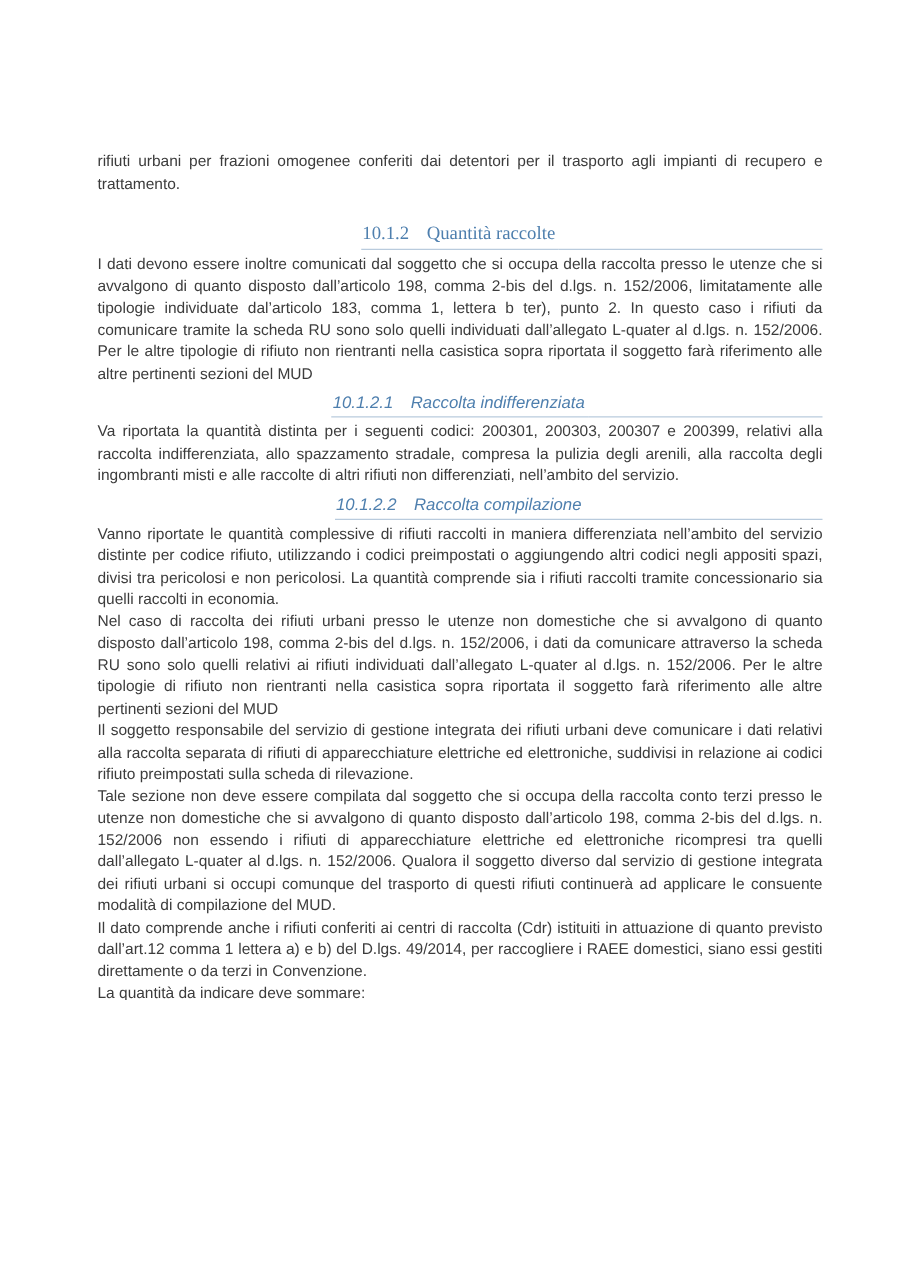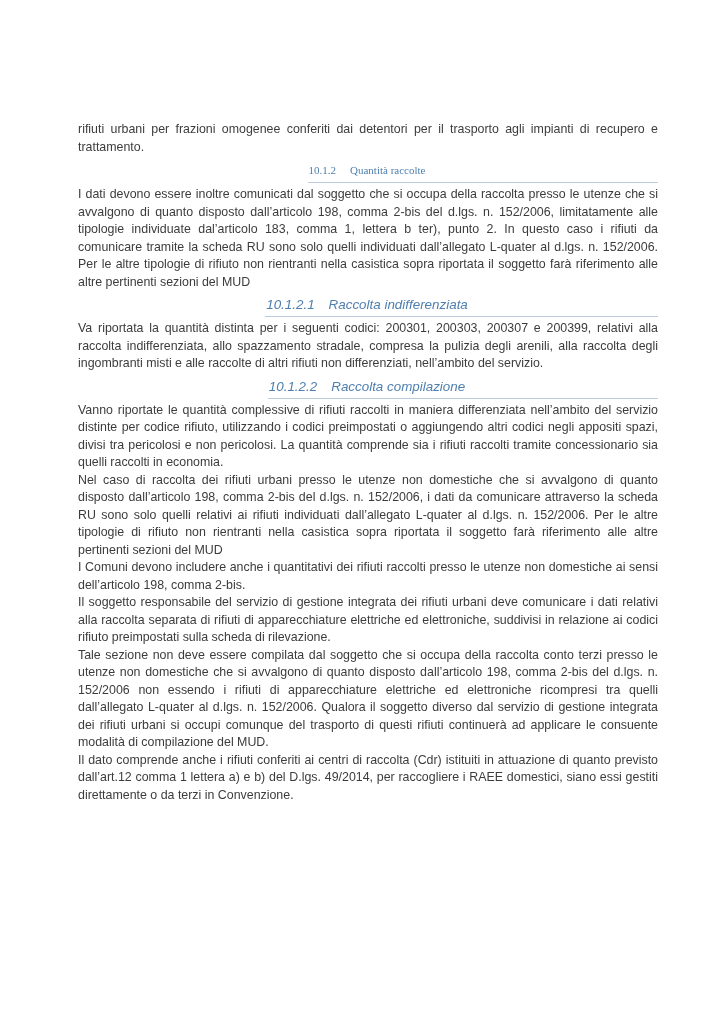--- a/index.html
+++ b/index.html
@@ -40,23 +40,23 @@
     flex: 1 1 0;
     border-bottom: 1px solid var(--heading-rule, #b9cbdd);
   }
   .h-label {
     border-bottom: 1px solid var(--heading-rule, #b9cbdd);
     white-space: nowrap;
     color: var(--heading, #4e7fae);
     padding: 0 3px 2px 1px;
   }
   .h-main {
-    margin: 5px 0 3px;
+    margin: 22px 0 3px;
     font-family: "Liberation Serif", serif;
-    font-size: 11px;
+    font-size: 15px;
     line-height: 19px;
   }
   .h-sub {
     margin: 5px 0 3px;
     font-style: italic;
     font-size: 13.4px;
     line-height: 18px;
     text-align: right;
   }
   .h-num {
@@ -94,21 +94,20 @@
     </div>
     <p class="body">Va riportata la quantità distinta per i seguenti codici: 200301, 200303, 200307 e 200399, relativi alla raccolta indifferenziata, allo spazzamento stradale, compresa la pulizia degli arenili, alla raccolta degli ingombranti misti e alle raccolte di altri rifiuti non differenziati, nell’ambito del servizio.</p>
 
     <div class="heading h-sub">
       <span class="h-lead"></span>
       <span class="h-label"><span class="h-num">10.1.2.2</span><span>Raccolta compilazione</span></span>
       <span class="h-tail"></span>
     </div>
     <p class="body">Vanno riportate le quantità complessive di rifiuti raccolti in maniera differenziata nell’ambito del servizio distinte per codice rifiuto, utilizzando i codici preimpostati o aggiungendo altri codici negli appositi spazi, divisi tra pericolosi e non pericolosi. La quantità comprende sia i rifiuti raccolti tramite concessionario sia quelli raccolti in economia.</p>
     <p class="body">Nel caso di raccolta dei rifiuti urbani presso le utenze non domestiche che si avvalgono di quanto disposto dall’articolo 198, comma 2-bis del d.lgs. n. 152/2006, i dati da comunicare attraverso la scheda RU sono solo quelli relativi ai rifiuti individuati dall’allegato L-quater al d.lgs. n. 152/2006. Per le altre tipologie di rifiuto non rientranti nella casistica sopra riportata il soggetto farà riferimento alle altre pertinenti sezioni del MUD</p>
-    <p class="body">I Comuni devono includere anche i quantitativi dei rifiuti raccolti presso le utenze non domestiche ai sensi dell’articolo 198, comma 2-bis.</p>
 
     <p class="body">Il soggetto responsabile del servizio di gestione integrata dei rifiuti urbani deve comunicare i dati relativi alla raccolta separata di rifiuti di apparecchiature elettriche ed elettroniche, suddivisi in relazione ai codici rifiuto preimpostati sulla scheda di rilevazione.</p>
     <p class="body">Tale sezione non deve essere compilata dal soggetto che si occupa della raccolta conto terzi presso le utenze non domestiche che si avvalgono di quanto disposto dall’articolo 198, comma 2-bis del d.lgs. n. 152/2006 non essendo i rifiuti di apparecchiature elettriche ed elettroniche ricompresi tra quelli dall’allegato L-quater al d.lgs. n. 152/2006. Qualora il soggetto diverso dal servizio di gestione integrata dei rifiuti urbani si occupi comunque del trasporto di questi rifiuti continuerà ad applicare le consuente modalità di compilazione del MUD.</p>
     <p class="body">Il dato comprende anche i rifiuti conferiti ai centri di raccolta (Cdr) istituiti in attuazione di quanto previsto dall’art.12 comma 1 lettera a) e b) del D.lgs. 49/2014, per raccogliere i RAEE domestici, siano essi gestiti direttamente o da terzi in Convenzione.</p>
     <p class="body">La quantità da indicare deve sommare:</p>
 
   </div>
 
   <div class="footer">70/87</div>
 </div>

